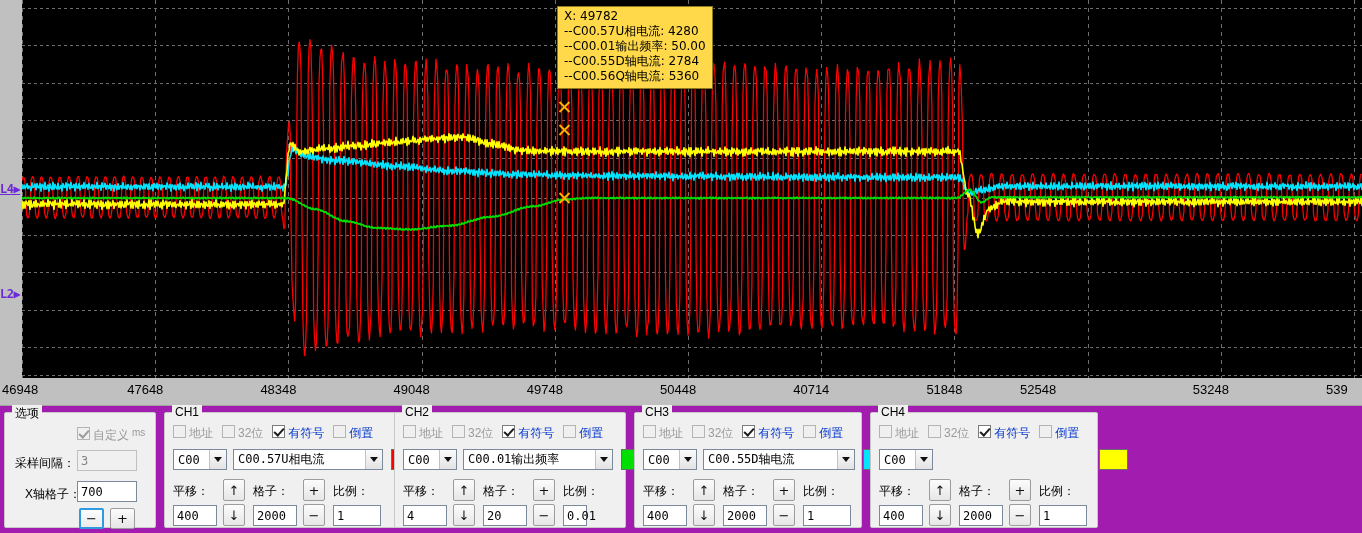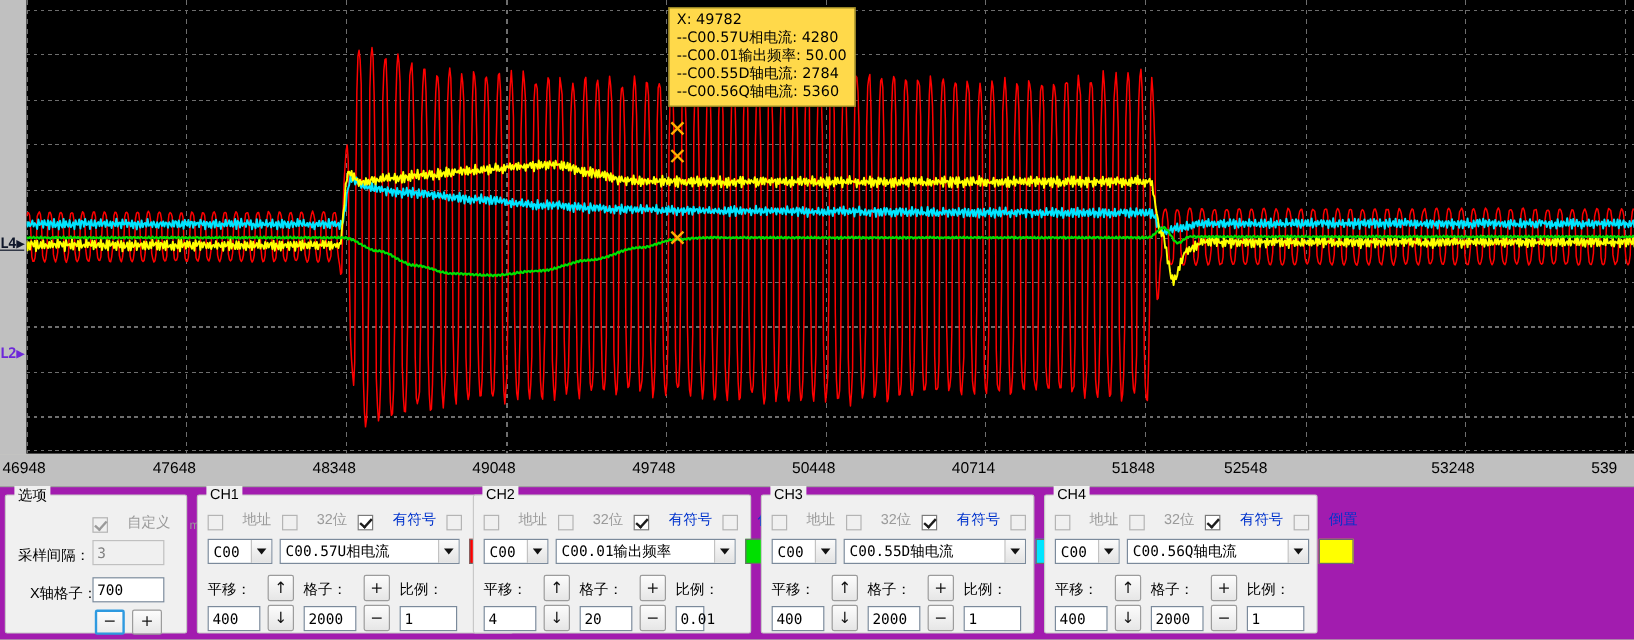--- a/index.html
+++ b/index.html
@@ -25,21 +25,21 @@
   .marker-gutter {
     position: absolute; left: 0; top: 0; width: 22px; height: 378px;
     background: #c0c0c0;
   }
   .gutter-label {
     position: absolute; left: 0px;
     font-family: "DejaVu Sans Mono", monospace;
     font-size: 12px; font-weight: bold; white-space: nowrap;
     letter-spacing: -0.5px;
   }
-  #mk-l4 { top: 196px; color: #0f172a; text-decoration: underline; }
+  #mk-l4 { top: 182px; color: #6d28d9; text-decoration: underline; }
   #mk-l2 { top: 287px; color: #6d28d9; }
 
   
   #tooltip {
     position: absolute; left: 557px; top: 6px;
     background: #ffd94a;
     border: 1px solid #8a7a20;
     padding: 2px 6px 4px 6px;
     font-size: 12px; color: #000; line-height: 15px;
     font-family: "DejaVu Sans", sans-serif;
@@ -79,21 +79,21 @@
     font-family: "Liberation Sans", sans-serif;
   }
   .g-opt  { left: 4px;   width: 152px; }
   .g-ch1  { left: 164px; width: 264px; }
   .g-ch2  { left: 394px; width: 232px; }
   .g-ch3  { left: 634px; width: 228px; }
   .g-ch4  { left: 870px; width: 228px; }
 
   
   .cb-row { position: absolute; left: 8px; top: 12px; display: flex; align-items: center; gap: 9px; }
-  .cb { display: flex; align-items: flex-end; gap: 16px; font-size: 12px; white-space: nowrap; }
+  .cb { display: flex; align-items: flex-start; gap: 3px; font-size: 12px; white-space: nowrap; }
   .box {
     width: 13px; height: 13px; flex: 0 0 13px;
     border: 1px solid #7b7b7b; background: #fff;
     position: relative;
   }
   .box.dis { background: #f0f0f0; border-color: #b4b4b4; }
   .box.chk::after {
     content: ""; position: absolute; left: 3px; top: 0px;
     width: 4px; height: 8px; border: solid #1c1c1c;
     border-width: 0 2px 2px 0; transform: rotate(42deg);
@@ -421,24 +421,20 @@
           <span class="box dis"></span>
           <span class="cb-label blue">倒置</span>
         </span>
       </div>
 
       <span class="dd" style="left:8px; top:36px; width:54px;">
         <span class="txt">C00</span>
         <span class="arw"></span>
       </span>
 
-      <span class="dd" style="left:68px; top:36px; width:152px;">
-        <span class="txt">C00.56Q轴电流</span>
-        <span class="arw"></span>
-      </span>
 
       <span class="swatch" style="left: 228px; top: 36px; background: rgb(255, 255, 0);"></span>
 
       <span class="lab" style="left:8px; top:70px;">平移：</span>
       <span class="tf" style="left:8px; top:92px; width:44px;">400</span>
       <span class="btn" style="left:58px; top:66px; width:22px; height:22px;">
             <span class="arrow-glyph">↑</span>
           </span>
       <span class="btn" style="left:58px; top:91px; width:22px; height:22px;">
             <span class="arrow-glyph">↓</span>

